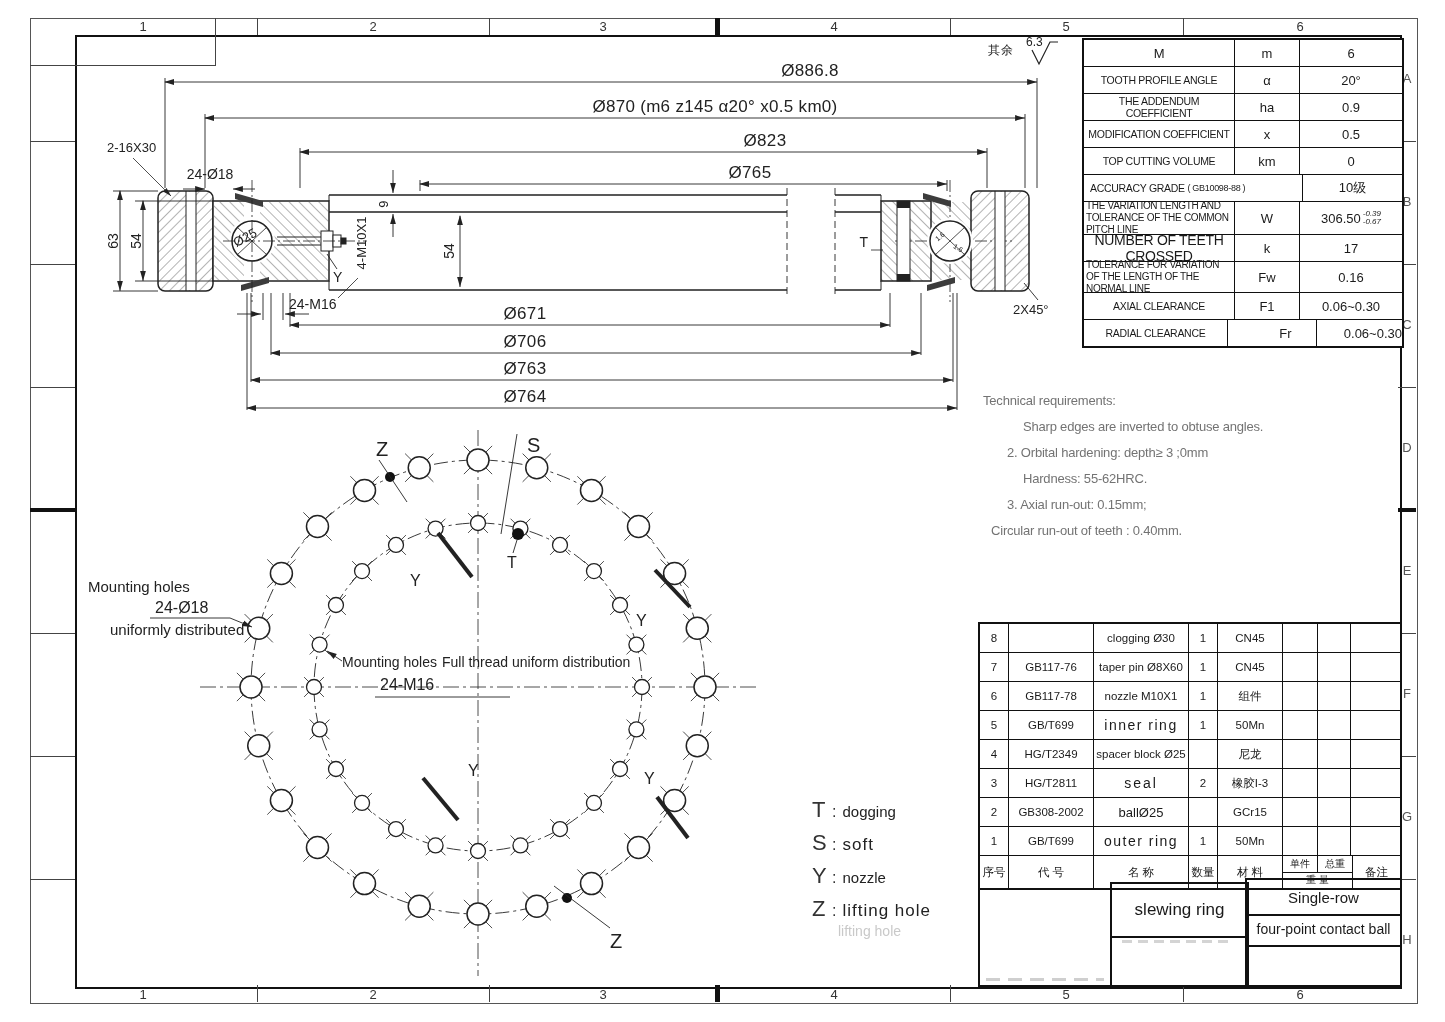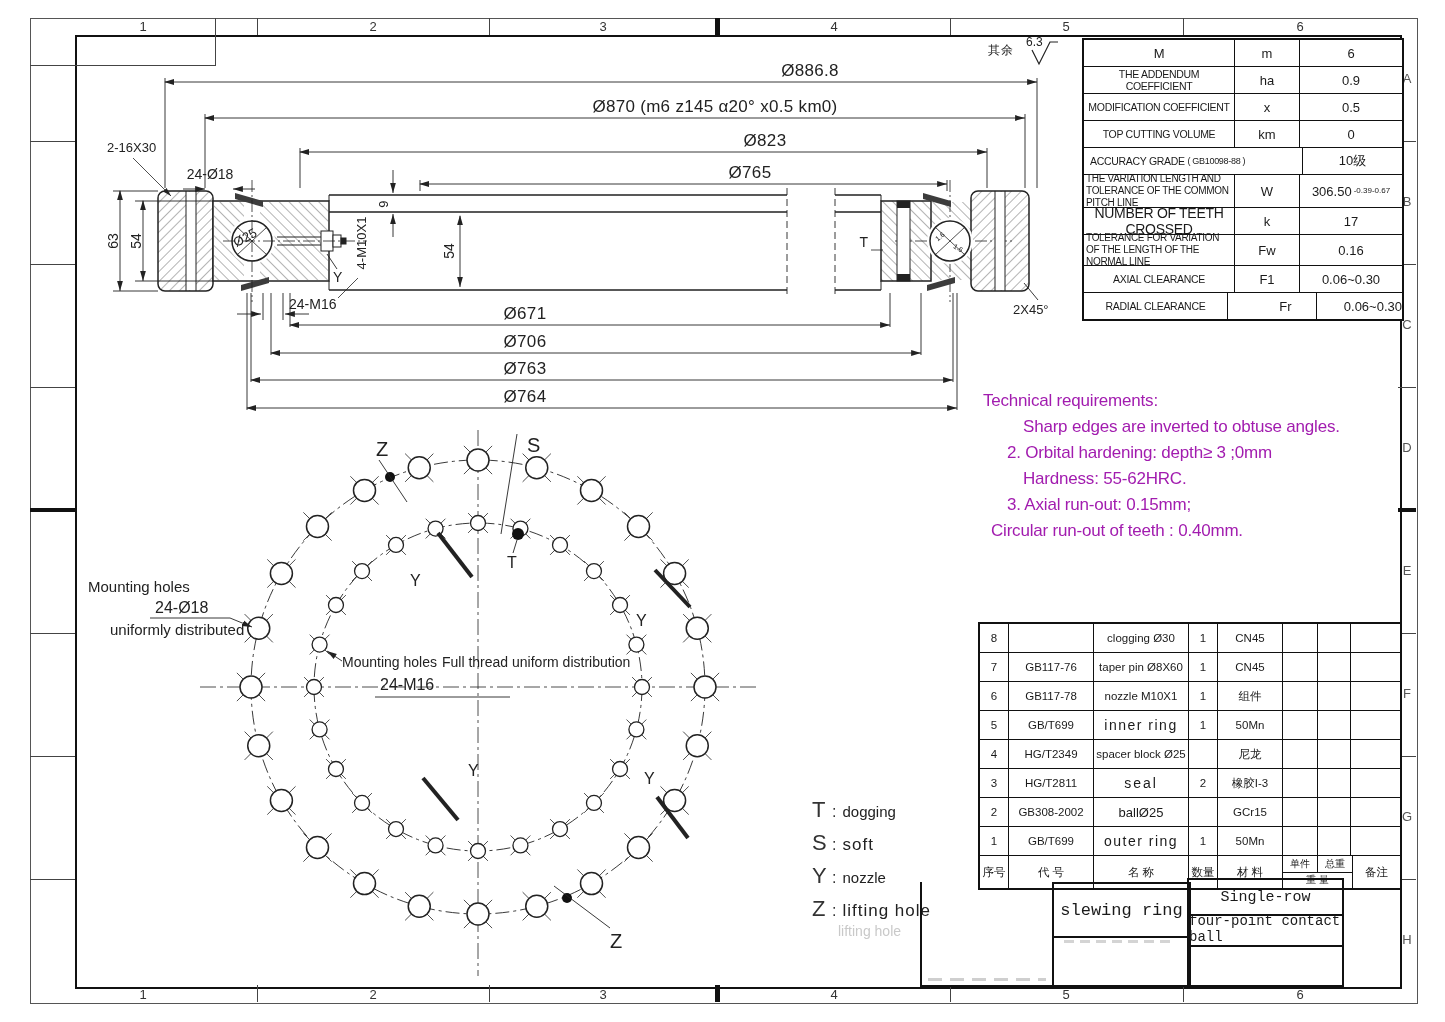--- a/index.html
+++ b/index.html
@@ -16,23 +16,23 @@
   
   .gtable{left:1082px;top:38px;width:318px;border:2px solid #111;background:#fff;font-size:12px;}
   .grow{display:flex;border-bottom:1.4px solid #111;align-items:stretch;}
   .grow:last-child{border-bottom:none;gap:27px;}
   .gname{width:146px;border-right:1.4px solid #111;display:flex;align-items:center;justify-content:center;
          text-align:center;padding:1px 2px;letter-spacing:-0.3px;}
   .gsym{width:64px;border-right:1.4px solid #111;display:flex;align-items:center;justify-content:center;font-size:13px;}
   .gval{flex:1;display:flex;align-items:center;justify-content:center;font-size:13px;}
   .h26{height:26px;} .h30{height:30px;} .h32{height:32px;}
   .f13{font-size:13px;} .f11{font-size:10.5px;} .f9{font-size:14px;line-height:1.15;} .f8{font-size:10px;line-height:1.2;text-align:left;}
-  .stack{display:inline-flex;flex-direction:row;font-size:8px;line-height:1.05;margin-left:2px;text-align:left;}
+  .stack{display:inline-flex;flex-direction:column;font-size:8px;line-height:1.05;margin-left:2px;text-align:left;font-style:italic;}
   
-  .tech{left:977px;top:388px;width:432px;font-size:17px;line-height:26px;color:#a21caf;letter-spacing:-0.2px;}
+  .tech{left:977px;top:388px;width:432px;font-size:13px;line-height:26px;color:#737373;letter-spacing:-0.2px;}
   .ind0{padding-left:14px;} .ind1{padding-left:30px;} .ind2{padding-left:46px;} .ind-t{padding-left:6px;}
   
   .legend{left:812px;top:797px;width:170px;}
   .lrow{display:flex;align-items:baseline;height:33px;}
   .lkey{font-size:22px;color:#333;width:20px;font-weight:400;}
   .lcolon{font-size:16px;margin:0 6px 0 0;color:#333;}
   .llabel{font-size:15px;color:#222;}
   .llabel.big{font-size:17px;letter-spacing:1px;}
   .ghost{color:#c9c9c9;filter:blur(0.6px);font-size:14px;padding-left:26px;margin-top:-6px;}
   
@@ -44,21 +44,21 @@
   .bc:last-child{border-right:none;}
   .b-no{width:28px;} .b-code{width:84px;} .b-name{width:94px;} .b-qty{width:28px;} .b-mat{width:64px;}
   .b-u{width:34px;} .b-t{width:32px;} .b-r{flex:1;}
   .bhead{height:32px;font-size:12px;}
   .wgroup{width:69px;border-right:1.4px solid #111;display:flex;flex-direction:column;font-size:10px;}
   .wtop{flex:1;display:flex;border-bottom:1px solid #111;}
   .wtop span{flex:1;display:flex;align-items:center;justify-content:center;}
   .wtop span:first-child{border-right:1px solid #111;}
   .wbot{flex:1;display:flex;align-items:center;justify-content:center;}
   
-  .tblock{left:920px;top:882px;width:420px;height:103px;font-family:Liberation Mono, monospace;}
+  .tblock{left:978px;top:882px;width:420px;height:103px;}
   .sig{position:absolute;left:0;top:0;width:132px;height:103px;border-left:2px solid #111;border-bottom:2px solid #111;}
   .sig .wm{position:absolute;left:6px;bottom:4px;width:118px;height:3px;
            background:repeating-linear-gradient(90deg,#cfcfcf 0 14px,transparent 14px 22px);}
   .prod{position:absolute;left:132px;top:0;width:135px;height:52px;border:2.2px solid #111;
         display:flex;align-items:center;justify-content:center;font-size:17px;}
   .prod-ghost{position:absolute;left:132px;top:52px;width:135px;height:51px;border:2.2px solid #111;border-top:none;}
   .prod-ghost .wm{position:absolute;left:10px;top:6px;width:112px;height:3px;
            background:repeating-linear-gradient(90deg,#d4d4d4 0 10px,transparent 10px 16px);}
   .spec1{position:absolute;left:267px;top:-4px;width:153px;height:34px;border:2.2px solid #111;
          display:flex;align-items:center;justify-content:center;font-size:15px;}
@@ -477,20 +477,25 @@
     <text x="362" y="247" style="font-size:14px;">Full thread uniform distribution</text>
   </svg>
 
   <div class="abs gtable">
     <div class="grow h26">
         <div class="gname f13">M</div>
         <div class="gsym">m</div>
         <div class="gval">6</div>
       </div>
     <div class="grow h26">
+        <div class="gname f11">TOOTH PROFILE ANGLE</div>
+        <div class="gsym">α</div>
+        <div class="gval">20°</div>
+      </div>
+    <div class="grow h26">
         <div class="gname f11">THE ADDENDUM COEFFICIENT</div>
         <div class="gsym">ha</div>
         <div class="gval">0.9</div>
       </div>
     <div class="grow h26">
         <div class="gname f11">MODIFICATION COEFFICIENT</div>
         <div class="gsym">x</div>
         <div class="gval">0.5</div>
       </div>
     <div class="grow h26">

